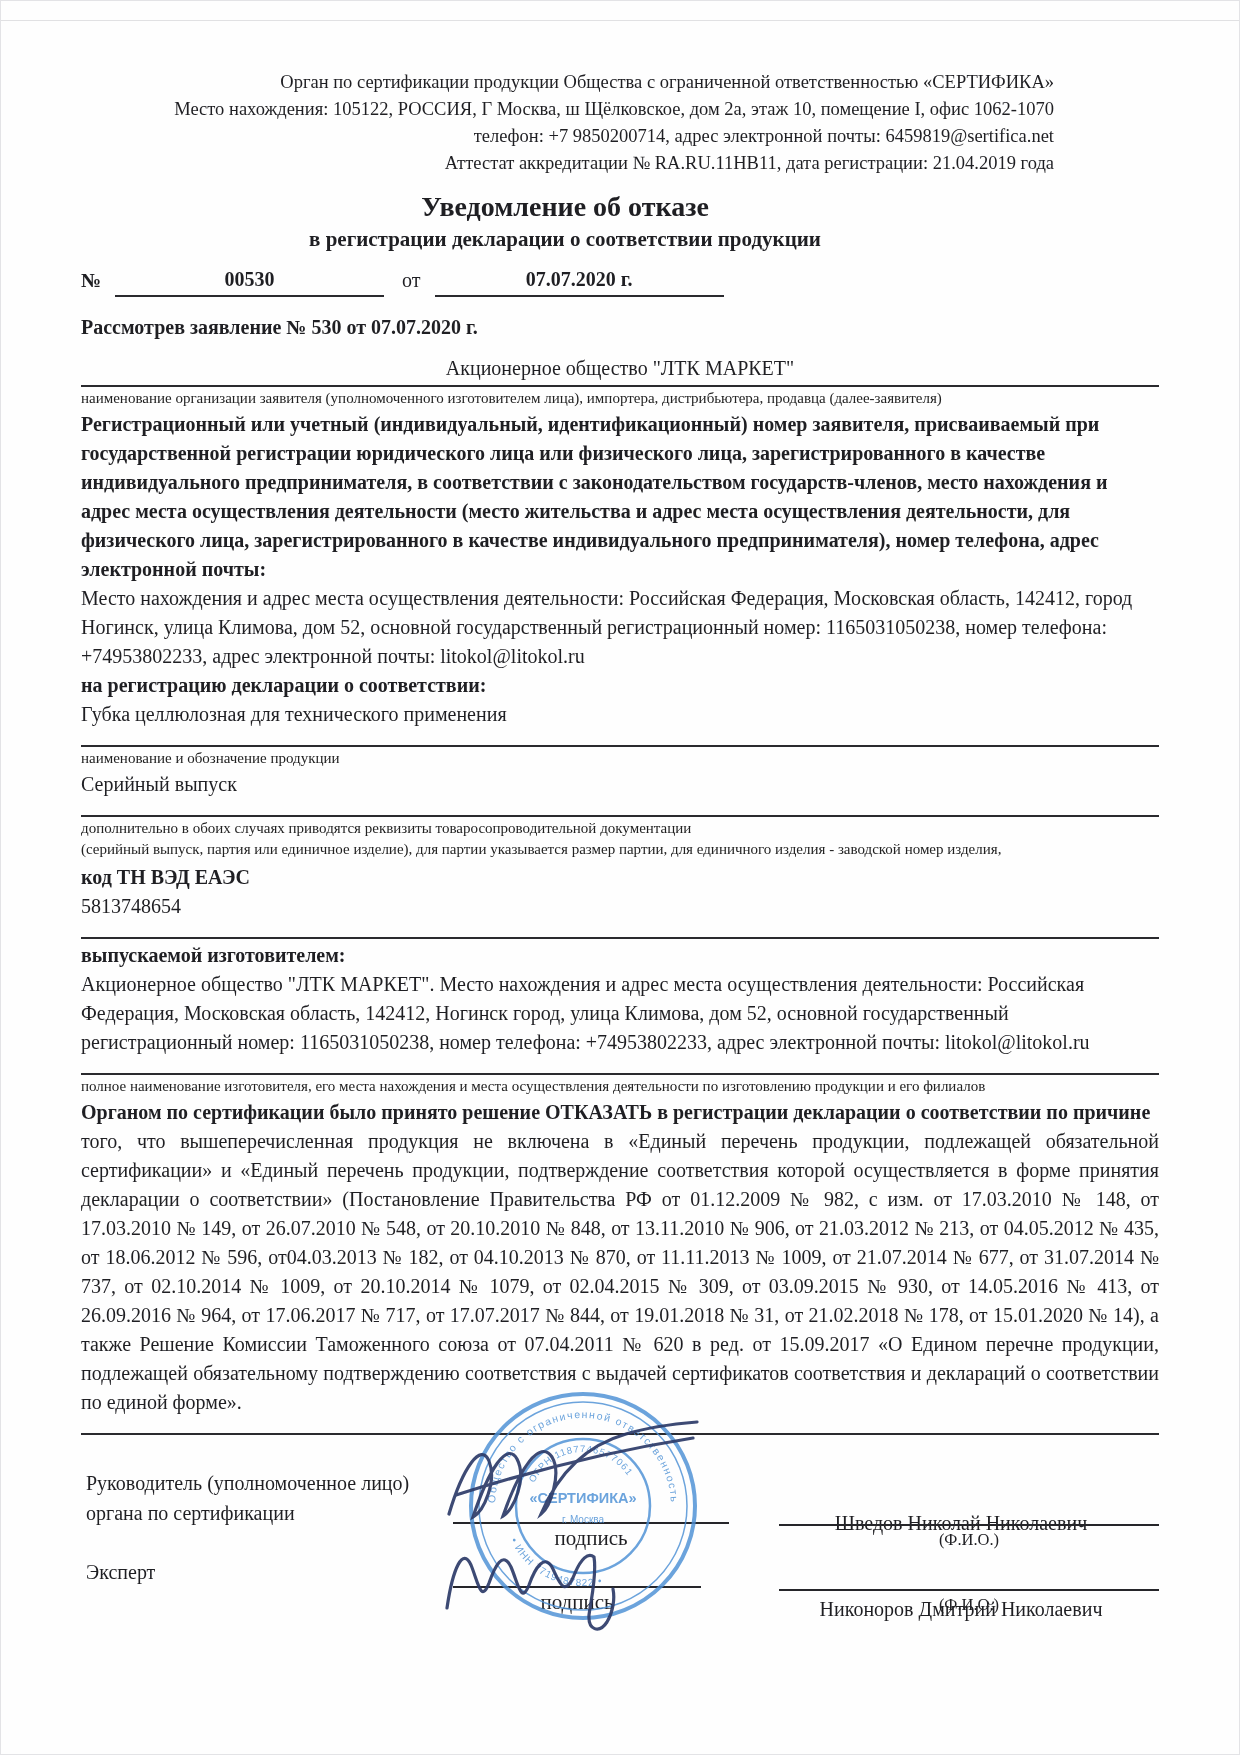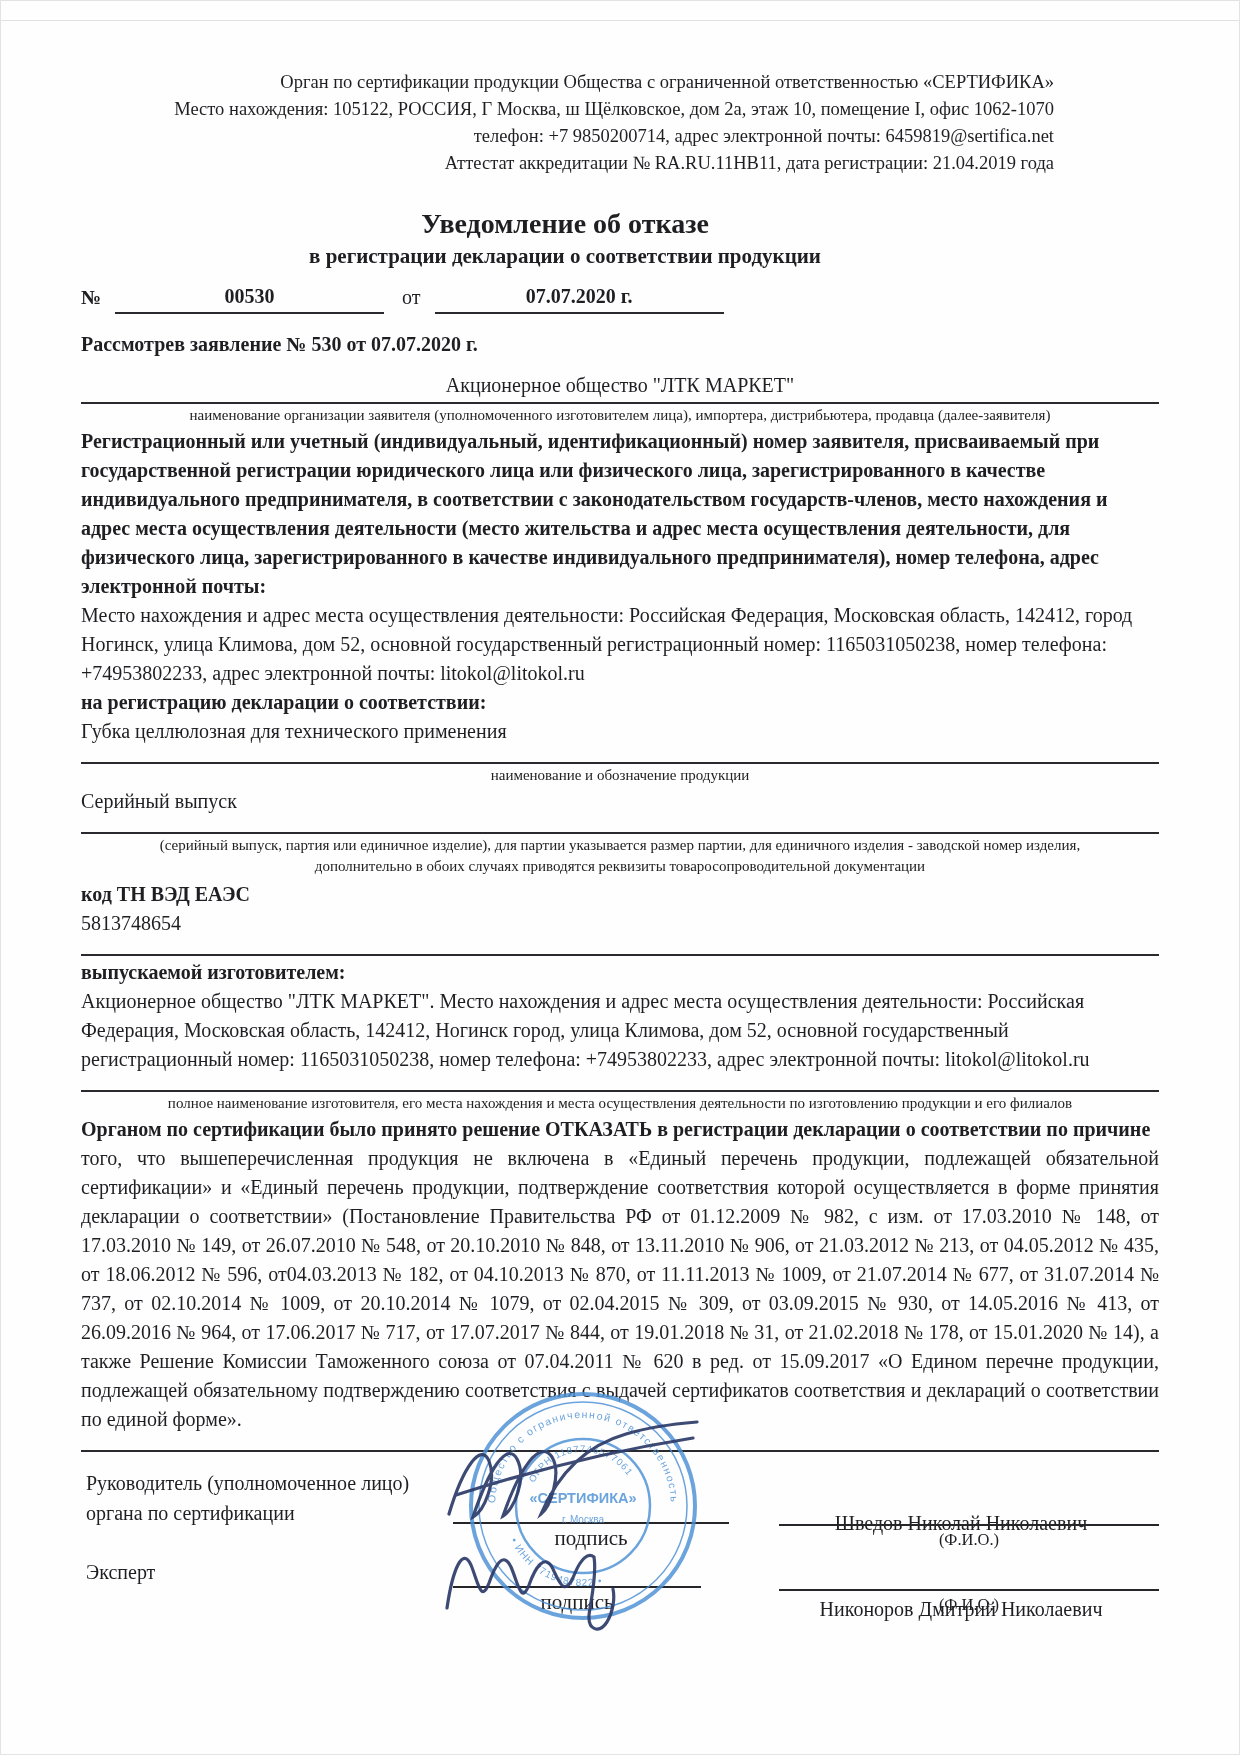--- a/index.html
+++ b/index.html
@@ -5,35 +5,35 @@
   html,body{margin:0;padding:0;background:#f6f6f5;}
   .page{
     position:relative;width:1240px;height:1755px;margin:0 auto;
     background:#fefefe;overflow:hidden;
     font-family:"Liberation Serif","DejaVu Serif",serif;
     color:#1f1f23;border:1px solid #e3e3e6;box-sizing:border-box;
   }
   .scan-line{position:absolute;top:19px;left:0;width:100%;height:1px;background:#c8c8cc;opacity:.55;}
   p,div{margin:0;}
   .header{margin:68px 185px 0 80px;text-align:right;font-size:18.5px;line-height:27px;}
-  .title-wrap{margin:30px 190px 0 80px;text-align:center;}
+  .title-wrap{margin:13px 190px 0 80px;text-align:center;}
   .title{font-size:28px;font-weight:bold;line-height:34px;}
   .subtitle{font-size:21px;font-weight:bold;line-height:30px;}
   .num-row{margin:14px 80px 0;display:flex;align-items:flex-end;font-size:20px;}
   .num-label{padding-bottom:5px;font-weight:bold;}
   .num-line{border-bottom:2px solid #2a2a2e;text-align:center;font-weight:bold;padding-bottom:4px;}
   .w270{width:269px;margin-left:14px;}
   .w290{width:289px;margin-left:14px;}
   .ot{margin-left:18px;font-weight:normal;}
   .body-txt{margin-left:80px;margin-right:80px;font-size:20px;line-height:29px;}
   .b{font-weight:bold;}
   .reviewed{margin-top:16px;}
   .org-center{margin:12px 80px 0;text-align:center;font-size:20px;line-height:28px;
     border-bottom:2px solid #2a2a2e;padding-bottom:3px;}
-  .caption{margin:1px 80px 0;text-align:center;font-size:15px;line-height:20px;color:#222;}
+  .caption{margin:1px 80px 0;text-align:left;font-size:15px;line-height:20px;color:#222;}
   .lined{border-bottom:2px solid #2a2a2e;padding-bottom:16px;}
   .reason{text-align:justify;}
   .mt2{margin-top:2px;}
   .mt4{margin-top:4px;}
   
   .abs{position:absolute;}
   .sig-label{left:85px;top:1467px;width:345px;font-size:20px;line-height:30px;}
   .sig-expert{left:85px;top:1560px;font-size:20px;}
   .rule{height:0;border-top:2px solid #26262a;}
   .line-m1{left:452px;top:1521px;width:276px;}
@@ -83,22 +83,22 @@
   <div class="caption">наименование организации заявителя (уполномоченного изготовителем лица), импортера, дистрибьютера, продавца (далее-заявителя)</div>
 
   <p class="body-txt b mt2">Регистрационный или учетный (индивидуальный, идентификационный) номер заявителя, присваиваемый при государственной регистрации юридического лица или физического лица, зарегистрированного в качестве индивидуального предпринимателя, в соответствии с законодательством государств-членов, место нахождения и адрес места осуществления деятельности (место жительства и адрес места осуществления деятельности, для физического лица, зарегистрированного в качестве индивидуального предпринимателя), номер телефона, адрес электронной почты:</p>
   <p class="body-txt">Место нахождения и адрес места осуществления деятельности: Российская Федерация, Московская область, 142412, город Ногинск, улица Климова, дом 52, основной государственный регистрационный номер: 1165031050238, номер телефона: +74953802233, адрес электронной почты: litokol@litokol.ru</p>
   <p class="body-txt b">на регистрацию декларации о соответствии:</p>
 
   <div class="body-txt lined">Губка целлюлозная для технического применения</div>
   <div class="caption">наименование и обозначение продукции</div>
 
   <div class="body-txt lined mt2">Серийный выпуск</div>
+  <div class="caption">дополнительно в обоих случаях приводятся реквизиты товаросопроводительной документации</div>
   <div class="caption">(серийный выпуск, партия или единичное изделие), для партии указывается размер партии, для единичного изделия - заводской номер изделия,</div>
-  <div class="caption">дополнительно в обоих случаях приводятся реквизиты товаросопроводительной документации</div>
 
   <p class="body-txt b mt4">код ТН ВЭД ЕАЭС</p>
   <div class="body-txt lined">5813748654</div>
 
   <p class="body-txt b mt2">выпускаемой изготовителем:</p>
   <div class="body-txt lined">Акционерное общество "ЛТК МАРКЕТ". Место нахождения и адрес места осуществления деятельности: Российская Федерация, Московская область, 142412, Ногинск город, улица Климова, дом 52, основной государственный регистрационный номер: 1165031050238, номер телефона: +74953802233, адрес электронной почты: litokol@litokol.ru</div>
   <div class="caption">полное наименование изготовителя, его места нахождения и места осуществления деятельности по изготовлению продукции и его филиалов</div>
 
   <p class="body-txt b mt2">Органом по сертификации было принято решение ОТКАЗАТЬ в регистрации декларации о соответствии по причине</p>
   <div class="body-txt reason lined">того, что вышеперечисленная продукция не включена в «Единый перечень продукции, подлежащей обязательной сертификации» и «Единый перечень продукции, подтверждение соответствия которой осуществляется в форме принятия декларации о соответствии» (Постановление Правительства РФ от 01.12.2009 № 982, с изм. от 17.03.2010 № 148, от 17.03.2010 № 149, от 26.07.2010 № 548, от 20.10.2010 № 848, от 13.11.2010 № 906, от 21.03.2012 № 213, от 04.05.2012 № 435, от 18.06.2012 № 596, от04.03.2013 № 182, от 04.10.2013 № 870, от 11.11.2013 № 1009, от 21.07.2014 № 677, от 31.07.2014 № 737, от 02.10.2014 № 1009, от 20.10.2014 № 1079, от 02.04.2015 № 309, от 03.09.2015 № 930, от 14.05.2016 № 413, от 26.09.2016 № 964, от 17.06.2017 № 717, от 17.07.2017 № 844, от 19.01.2018 № 31, от 21.02.2018 № 178, от 15.01.2020 № 14), а также Решение Комиссии Таможенного союза от 07.04.2011 № 620 в ред. от 15.09.2017 «О Едином перечне продукции, подлежащей обязательному подтверждению соответствия с выдачей сертификатов соответствия и деклараций о соответствии по единой форме».</div>

